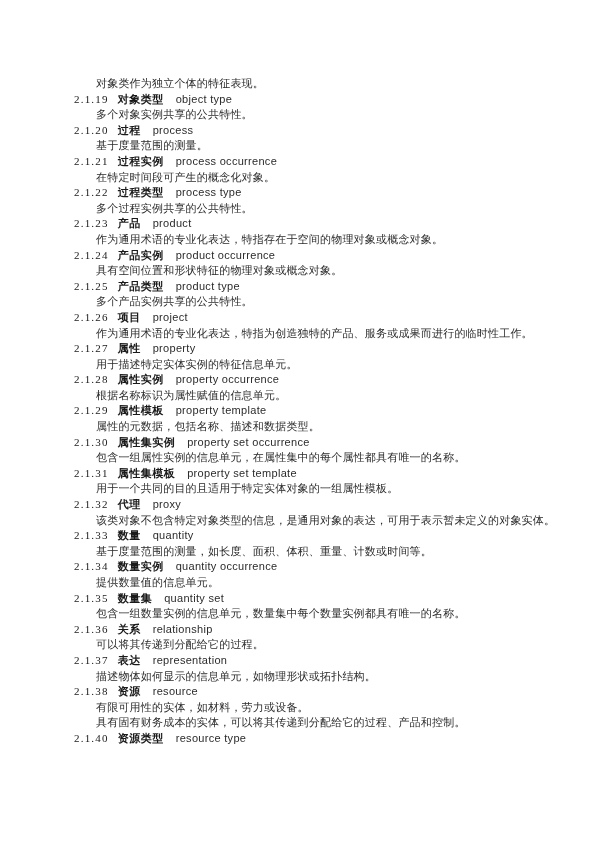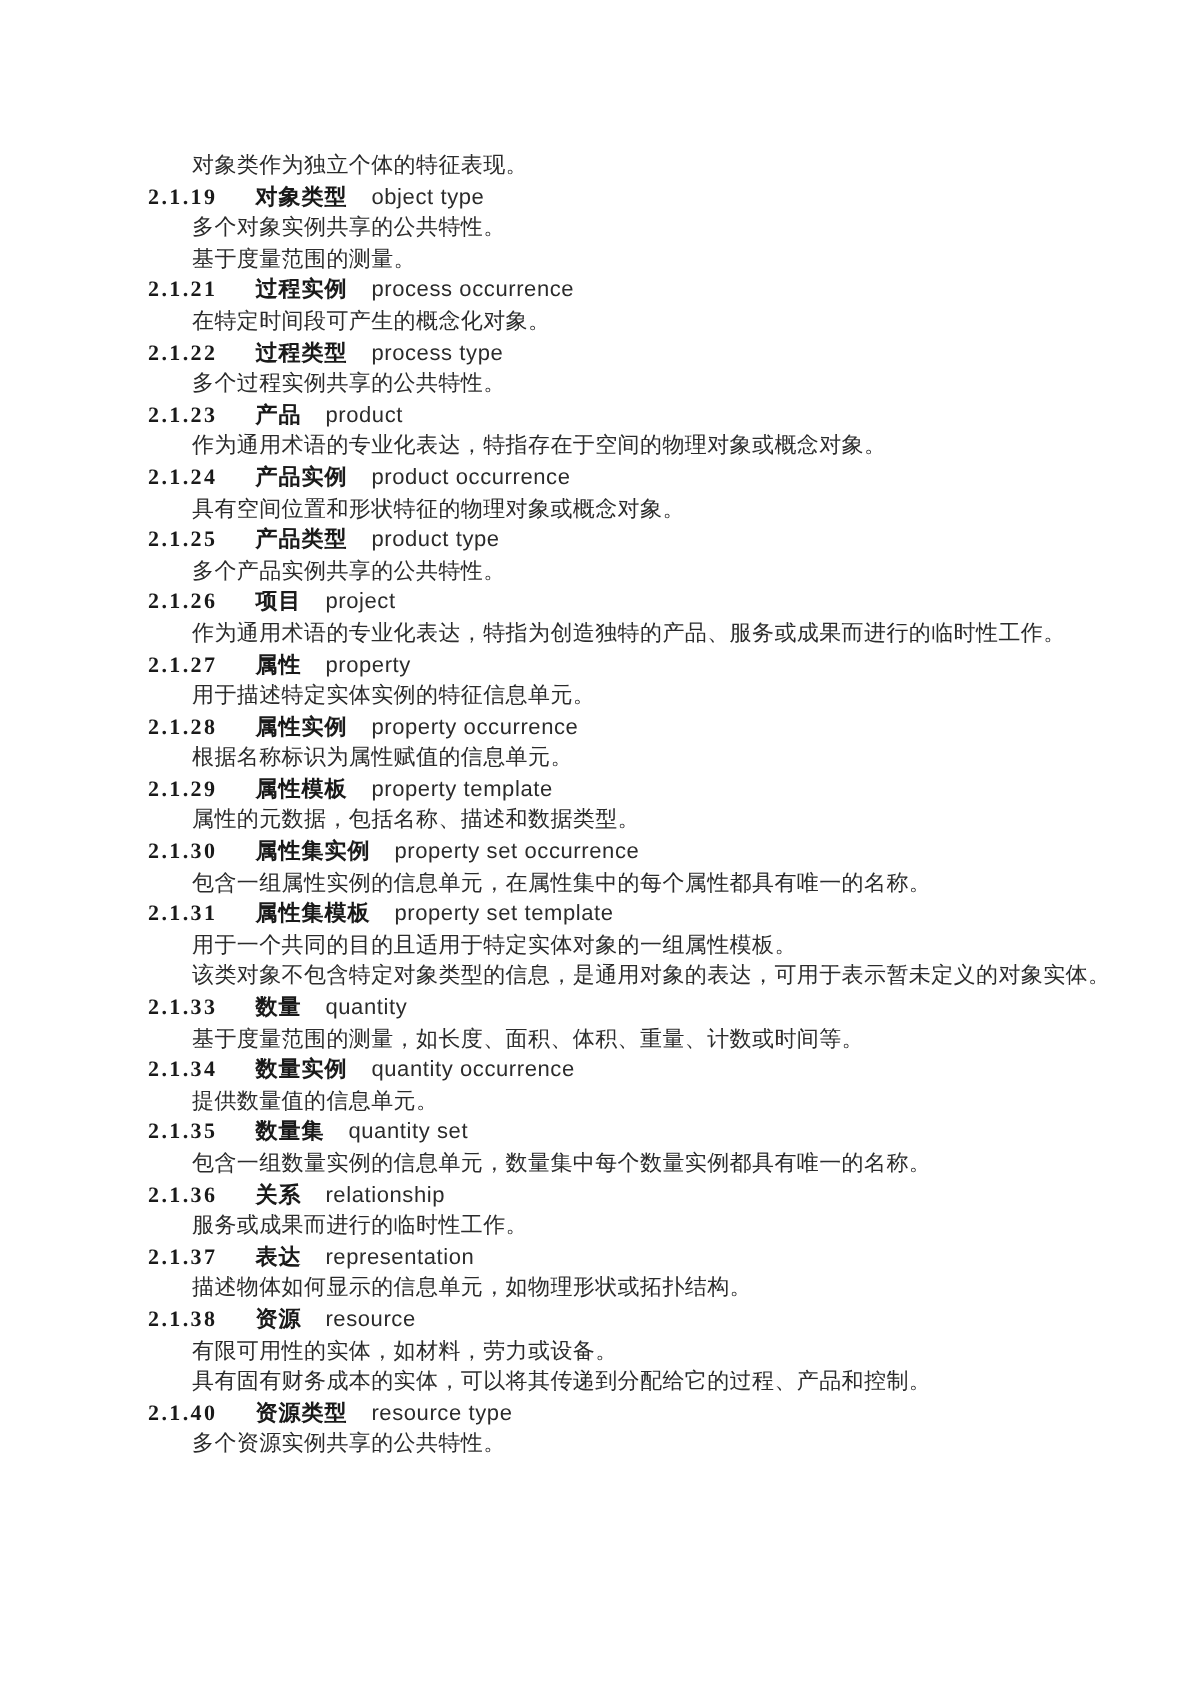--- a/index.html
+++ b/index.html
@@ -28,24 +28,24 @@
     font-size: 11px;
     white-space: nowrap;
   }
   .line.def {
     padding-left: 22px;
     color: #2b2b2b;
     letter-spacing: 0.2px;
   }
   .entry .num {
     font-family: "Liberation Serif", "DejaVu Serif", serif;
-    font-weight: 700;
+    font-weight: 400;
     color: #1a1a1a;
     letter-spacing: 1.2px;
-    margin-right: 19px;
+    margin-right: 9px;
   }
   .entry .zh {
     font-family: "Liberation Sans", "DejaVu Sans", sans-serif;
     font-weight: 700;
     color: #1a1a1a;
     margin-right: 12px;
     letter-spacing: 0.5px;
     text-align: right;
   }
   .entry .en {
@@ -69,20 +69,21 @@
 </style>
 </head>
 <body>
 
 <div class="page">
   <div class="content">
     <div class="line def">对象类作为独立个体的特征表现。</div>
     <div id="entries">
         <div class="line entry"><span class="num">2.1.19</span><span class="zh">对象类型</span><span class="en">object type</span></div>
         <div class="line def">多个对象实例共享的公共特性。</div>
+        <div class="line entry"><span class="num">2.1.20</span><span class="zh">过程</span><span class="en">process</span></div>
         <div class="line def">基于度量范围的测量。</div>
         <div class="line entry"><span class="num">2.1.21</span><span class="zh">过程实例</span><span class="en">process occurrence</span></div>
         <div class="line def">在特定时间段可产生的概念化对象。</div>
         <div class="line entry"><span class="num">2.1.22</span><span class="zh">过程类型</span><span class="en">process type</span></div>
         <div class="line def">多个过程实例共享的公共特性。</div>
         <div class="line entry"><span class="num">2.1.23</span><span class="zh">产品</span><span class="en">product</span></div>
         <div class="line def">作为通用术语的专业化表达，特指存在于空间的物理对象或概念对象。</div>
         <div class="line entry"><span class="num">2.1.24</span><span class="zh">产品实例</span><span class="en">product occurrence</span></div>
         <div class="line def">具有空间位置和形状特征的物理对象或概念对象。</div>
         <div class="line entry"><span class="num">2.1.25</span><span class="zh">产品类型</span><span class="en">product type</span></div>
@@ -92,29 +93,30 @@
         <div class="line entry"><span class="num">2.1.27</span><span class="zh">属性</span><span class="en">property</span></div>
         <div class="line def">用于描述特定实体实例的特征信息单元。</div>
         <div class="line entry"><span class="num">2.1.28</span><span class="zh">属性实例</span><span class="en">property occurrence</span></div>
         <div class="line def">根据名称标识为属性赋值的信息单元。</div>
         <div class="line entry"><span class="num">2.1.29</span><span class="zh">属性模板</span><span class="en">property template</span></div>
         <div class="line def">属性的元数据，包括名称、描述和数据类型。</div>
         <div class="line entry"><span class="num">2.1.30</span><span class="zh">属性集实例</span><span class="en">property set occurrence</span></div>
         <div class="line def">包含一组属性实例的信息单元，在属性集中的每个属性都具有唯一的名称。</div>
         <div class="line entry"><span class="num">2.1.31</span><span class="zh">属性集模板</span><span class="en">property set template</span></div>
         <div class="line def">用于一个共同的目的且适用于特定实体对象的一组属性模板。</div>
+        <div class="line entry"><span class="num">2.1.32</span><span class="zh">代理</span><span class="en">proxy</span></div>
         <div class="line def">该类对象不包含特定对象类型的信息，是通用对象的表达，可用于表示暂未定义的对象实体。</div>
         <div class="line entry"><span class="num">2.1.33</span><span class="zh">数量</span><span class="en">quantity</span></div>
         <div class="line def">基于度量范围的测量，如长度、面积、体积、重量、计数或时间等。</div>
         <div class="line entry"><span class="num">2.1.34</span><span class="zh">数量实例</span><span class="en">quantity occurrence</span></div>
         <div class="line def">提供数量值的信息单元。</div>
         <div class="line entry"><span class="num">2.1.35</span><span class="zh">数量集</span><span class="en">quantity set</span></div>
         <div class="line def">包含一组数量实例的信息单元，数量集中每个数量实例都具有唯一的名称。</div>
         <div class="line entry"><span class="num">2.1.36</span><span class="zh">关系</span><span class="en">relationship</span></div>
-        <div class="line def">服务或成果而进行的临时性工作。</div>
+        <div class="line def">可以将其传递到分配给它的过程。</div>
         <div class="line entry"><span class="num">2.1.37</span><span class="zh">表达</span><span class="en">representation</span></div>
         <div class="line def">描述物体如何显示的信息单元，如物理形状或拓扑结构。</div>
         <div class="line entry"><span class="num">2.1.38</span><span class="zh">资源</span><span class="en">resource</span></div>
         <div class="line def">有限可用性的实体，如材料，劳力或设备。</div>
         <div class="line def">具有固有财务成本的实体，可以将其传递到分配给它的过程、产品和控制。</div>
         <div class="line entry"><span class="num">2.1.40</span><span class="zh">资源类型</span><span class="en">resource type</span></div>
         <div class="line def">多个资源实例共享的公共特性。</div>
       </div>
   </div>
   <div class="page-num">· 3 ·</div>

